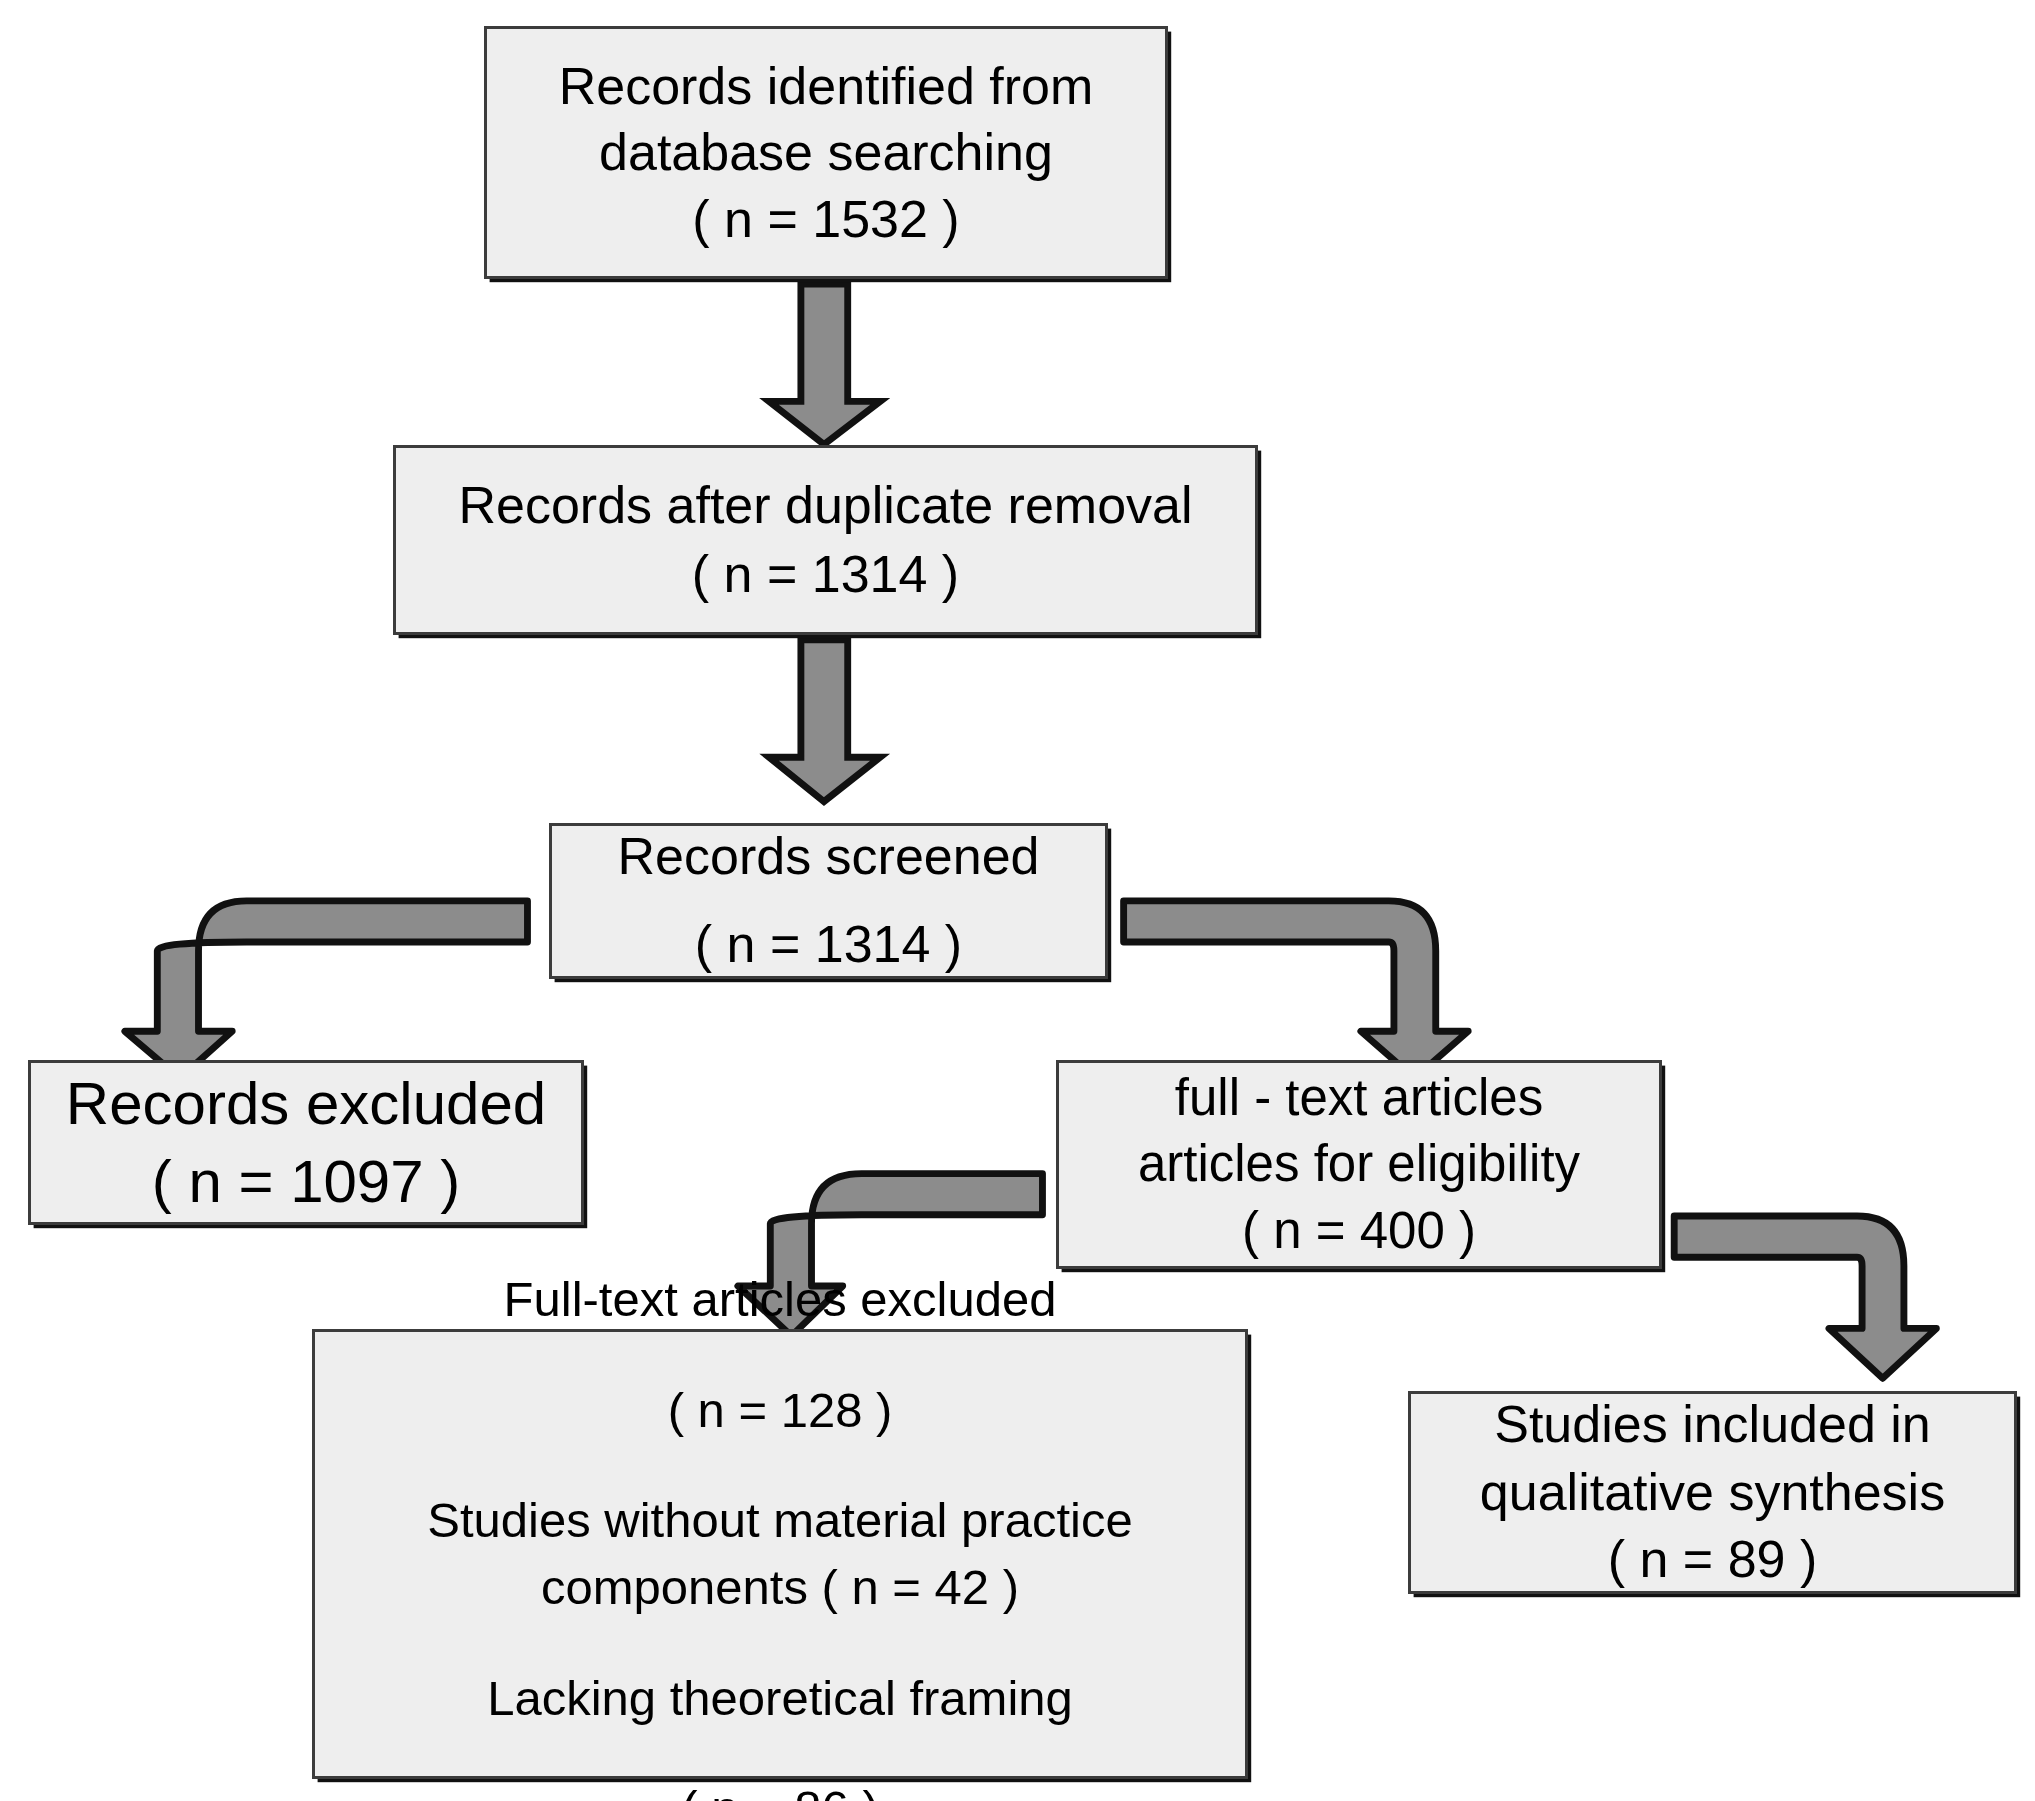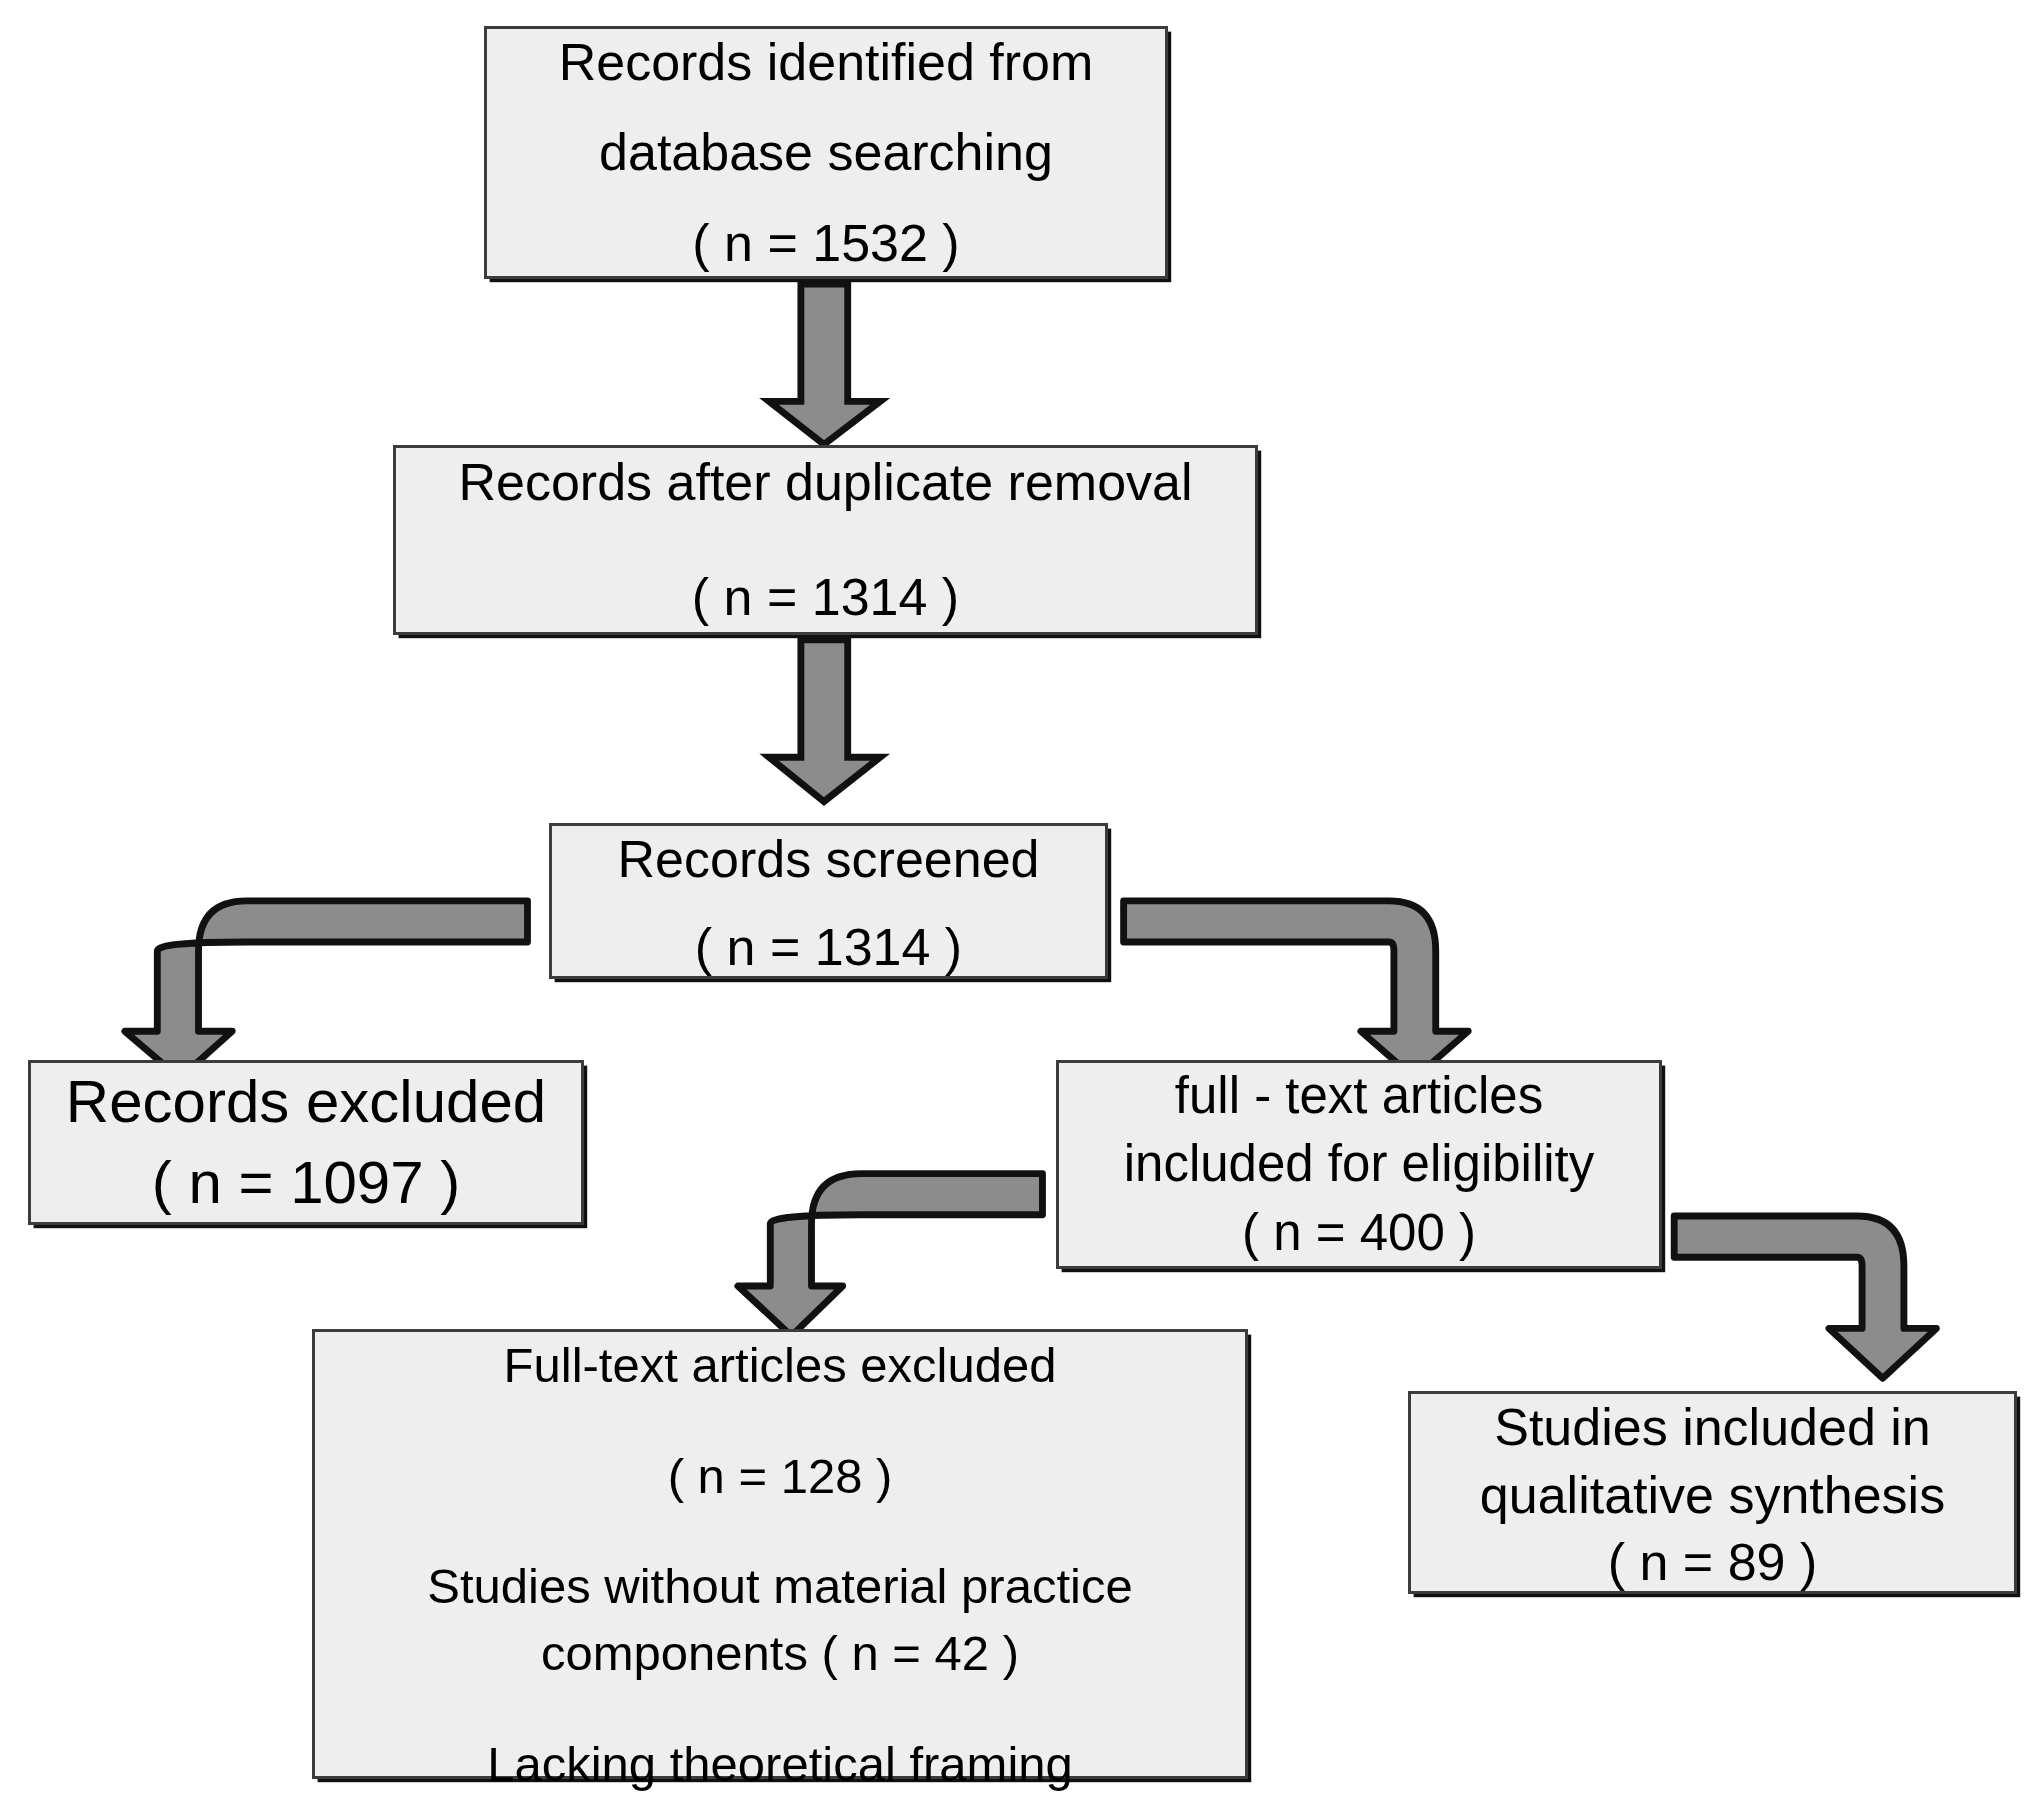--- a/index.html
+++ b/index.html
@@ -30,21 +30,21 @@
   }
   .flow-box {
     position: absolute;
     box-sizing: border-box;
     background: #eeeeee;
     border: 3.1px solid #3c3c3c;
     box-shadow: 4.4px 4.4px 0 -1.2px #111111;
     display: flex;
     flex-direction: column;
     align-items: center;
-    justify-content: space-between;
+    justify-content: center;
     text-align: center;
     color: #000000;
     font-family: "Liberation Sans", sans-serif;
     font-weight: 400;
   }
   .flow-box .line {
     display: block;
     width: 100%;
     white-space: nowrap;
   }
@@ -157,21 +157,21 @@
     <span class="line">( n = 1314 )</span>
   </div>
 
   <div class="flow-box" id="box-excluded">
     <span class="line">Records excluded</span>
     <span class="line">( n = 1097 )</span>
   </div>
 
   <div class="flow-box" id="box-fulltext">
     <span class="line">full - text articles</span>
-    <span class="line">included for eligibility</span>
+    <span class="line">articles for eligibility</span>
     <span class="line">( n = 400 )</span>
   </div>
 
   <div class="flow-box wrap" id="box-ftexcluded">
     <span class="line">Full-text articles excluded</span>
     <span class="line">( n = 128 )</span>
     <span class="line">Studies without material practice components ( n = 42 )</span>
     <span class="line">Lacking theoretical framing</span>
     <span class="line">( n = 86 )</span>
   </div>

